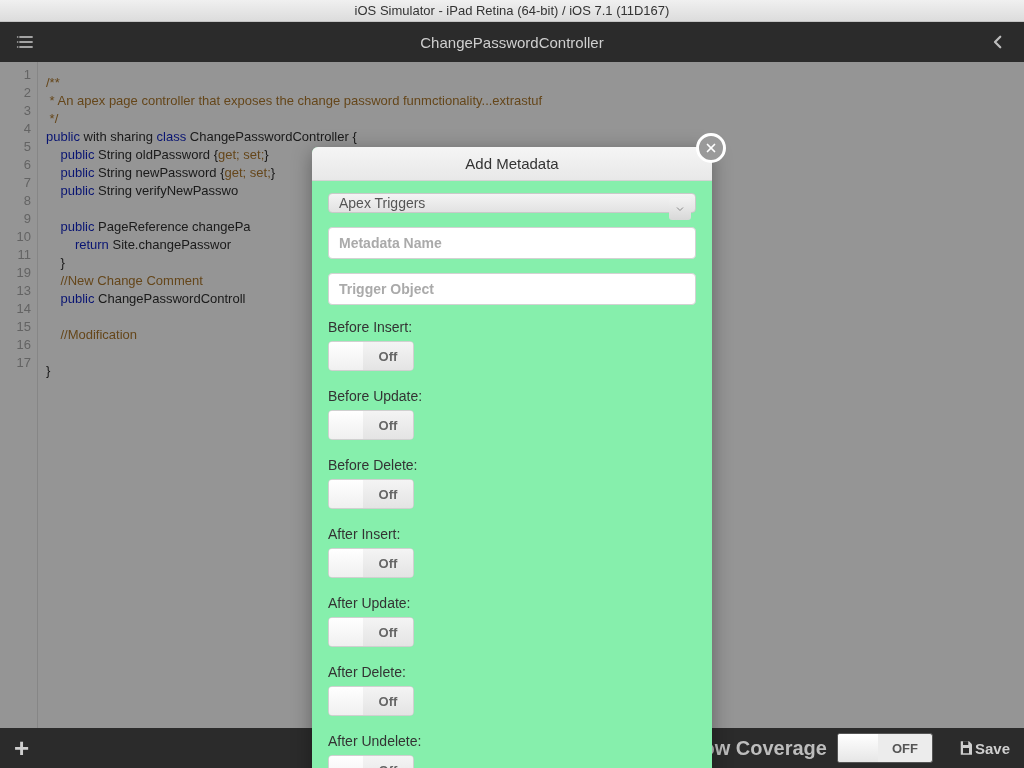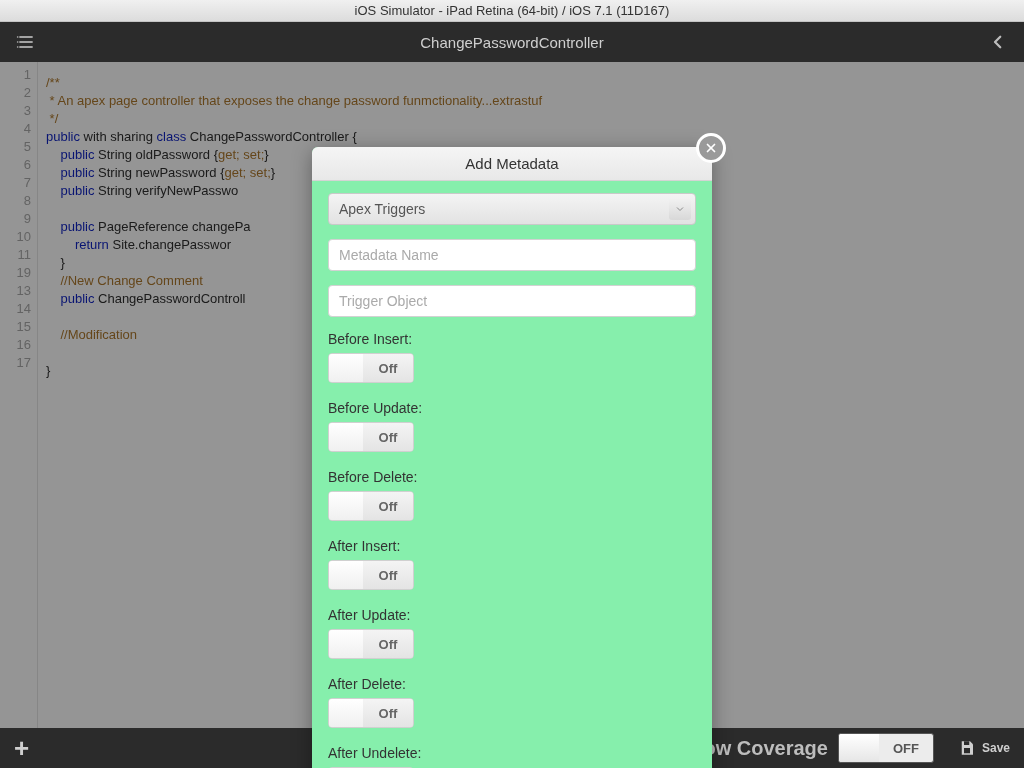--- a/index.html
+++ b/index.html
@@ -50,32 +50,33 @@
   border-top-left-radius: 6px; border-top-right-radius: 6px;
 }
 .modal-close {
   position: absolute; right: -14px; top: -14px; width: 30px; height: 30px;
   background: #9a9a9a; border-radius: 50%; border: 3px solid #fff;
   display: flex; align-items: center; justify-content: center; cursor: pointer;
 }
 .modal-close svg { width: 14px; height: 14px; }
 .modal-body { padding: 12px 16px 8px; }
 .modal-select {
-  width: 100%; height: 32px; border: 1px solid #c9c9c9; border-radius: 4px;
+  width: 100%; height: 20px; border: 1px solid #c9c9c9; border-radius: 4px;
   background: linear-gradient(#f4f4f4,#e2e2e2); padding: 0 28px 0 10px;
   font-size: 14px; color: #555; position: relative; display: flex; align-items: center;
   margin-bottom: 14px;
 }
 .modal-select .chev { position: absolute; right: 4px; top: 4px; width: 22px; height: 22px;
   background: linear-gradient(#f2f2f2,#d8d8d8); border-radius: 3px; display: flex;
   align-items: center; justify-content: center; }
 .modal-input {
   width: 100%; height: 32px; border: 1px solid #d2d2d2; border-radius: 4px;
   padding: 0 10px; font-size: 14px; color: #555; margin-bottom: 14px;
   background: #fff;
+  font-weight: bold;
 }
 .modal-input::placeholder { color: #aaa; }
 
 .toggle-grid { display: grid; grid-template-columns: repeat(1, 1fr); gap: 8px 30px; }
 .toggle-label { font-size: 14px; color: #333; margin-bottom: 6px; }
 .toggle-row { margin-bottom: 6px; }
 
 .ios-toggle {
   width: 86px; height: 30px; border: 1px solid #d0d0d0; border-radius: 4px;
   background: linear-gradient(#fdfdfd,#ececec); display: inline-flex; overflow: hidden;
@@ -104,21 +105,21 @@
 .bottom-text { font-size: 20px; color: #bdbdbd; margin-right: 10px; font-weight: 600;}
 
 .big-toggle {
   width: 96px; height: 30px; border-radius: 3px; border: 1px solid #555;
   background: #ececec; display: inline-flex; overflow: hidden; margin-right: 24px;
 }
 .big-toggle .knob { width: 40px; background: linear-gradient(#fff,#e6e6e6); }
 .big-toggle .lab { flex: 1; display: flex; align-items: center; justify-content: center;
   font-size: 13px; font-weight: 700; color: #555; }
 
-.save-btn { display: flex; align-items: center; gap: 6px; font-size: 12px; color: #cfcfcf; cursor: pointer; font-weight: 600;}
+.save-btn { display: flex; align-items: center; font-size: 15px; color: #cfcfcf; cursor: pointer; font-weight: 600;}
 .plus-btn { font-size: 26px; color: #cfcfcf; cursor: pointer; font-weight: 600;}
 </style>
 </head>
 <body>
 
 <div class="mac-title">iOS Simulator - iPad Retina (64-bit) / iOS 7.1 (11D167)</div>
 
 <div class="app-topbar">
   <div class="icon-btn">
     <svg viewBox="0 0 24 24" width="20" height="20" fill="none" stroke="#bcbcbc" stroke-width="2">

